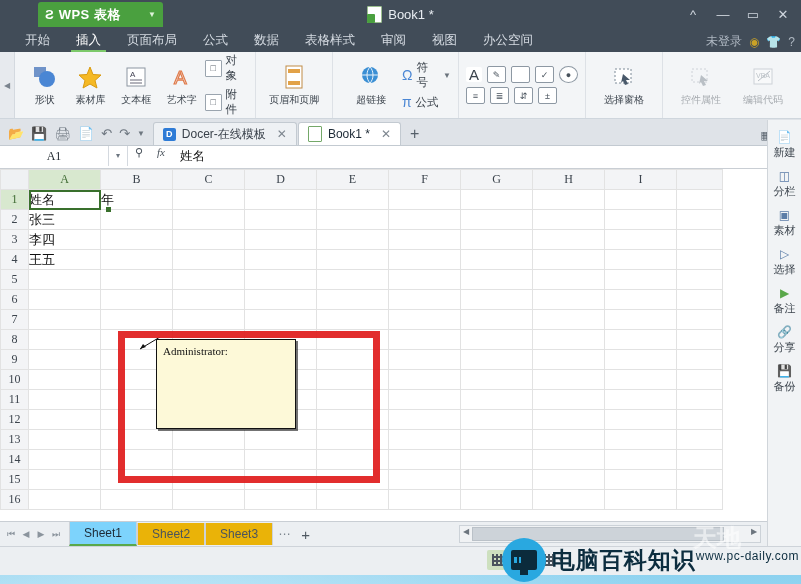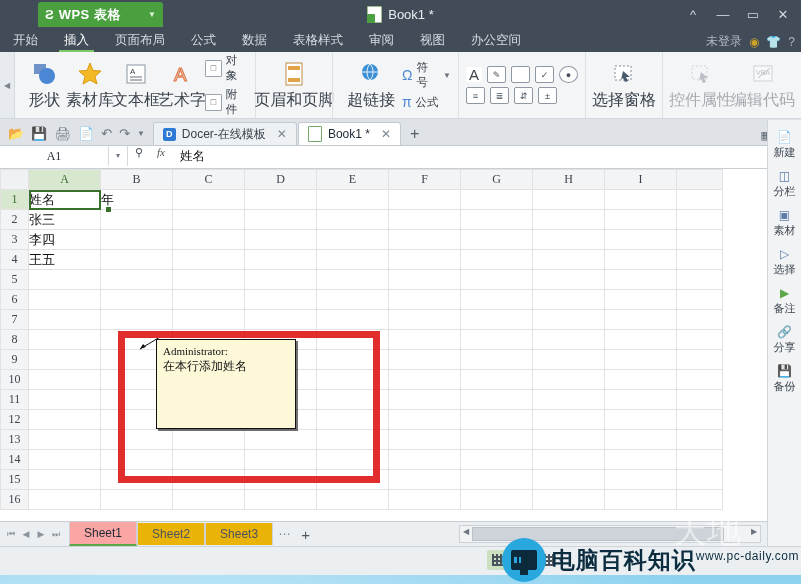--- a/index.html
+++ b/index.html
@@ -24,40 +24,40 @@
   .wps-tab .label{color:#fff;font-size:13px;font-weight:bold;letter-spacing:.5px;}
   .wps-tab .caret{color:#dff3da;font-size:8px;margin-left:auto;}
   .doc-title{position:absolute;left:0;right:0;top:0;height:28px;display:flex;align-items:center;
     justify-content:center;gap:6px;color:#e8edf2;font-size:13px;pointer-events:none;}
   .doc-title .xlicon{width:13px;height:15px;background:#fff;border:1px solid #9bbf8f;position:relative;border-radius:1px;}
   .doc-title .xlicon:after{content:"";position:absolute;left:-1px;bottom:-1px;width:8px;height:9px;background:#4aa03f;border-radius:1px;}
   .wbtns{position:absolute;right:4px;top:0;height:28px;display:flex;align-items:center;gap:2px;}
   .wbtn{width:28px;height:24px;display:flex;align-items:center;justify-content:center;color:#cfd6de;font-size:13px;}
 
   
-  .menubar{height:24px;background:#414c58;display:flex;align-items:flex-end;position:relative;}
+  .menubar{height:24px;background:#414c58;display:flex;align-items:flex-end;padding-left:12px;position:relative;}
   .mitem{color:#d6dce3;font-size:12.5px;padding:0 13px;height:23px;line-height:22px;position:relative;}
   .mitem.active{color:#ffffff;}
   .mitem.active:after{content:"";position:absolute;left:8px;right:8px;bottom:0;height:2px;background:#7cc96a;}
   .mright{position:absolute;right:6px;bottom:2px;display:flex;align-items:center;gap:7px;color:#aeb7c1;font-size:12px;}
   .mright .ic{font-size:12px;}
   .coin{color:#c9a227;}
   .shirt{color:#c9cfd6;}
 
   
   .ribbon{height:66px;background:#f3f5f7;border-bottom:1px solid #cfd6dd;position:relative;
     display:flex;align-items:stretch;}
   .ribbon-left-collapse{width:14px;background:#e7eaee;border-right:1px solid #d4d9df;
     display:flex;align-items:center;justify-content:center;color:#7b848e;font-size:8px;}
   .grp{display:flex;align-items:center;padding:0 7px;height:66px;box-sizing:border-box;}
   .grp + .grp{border-left:1px solid #dde1e6;}
   .bigbtn{display:flex;flex-direction:column;align-items:center;justify-content:center;
     width:46px;height:60px;gap:2px;}
   .bigbtn .gl{height:28px;display:flex;align-items:center;justify-content:center;}
-  .bigbtn .tx{font-size:16px;color:#3c444d;white-space:nowrap;text-align:right;}
+  .bigbtn .tx{font-size:10px;color:#3c444d;white-space:nowrap;text-align:right;}
   .bigbtn.wide{width:62px;}
   .stack{display:flex;flex-direction:column;justify-content:center;height:60px;gap:4px;}
   .srow{display:flex;align-items:center;gap:4px;font-size:11.5px;color:#3c444d;}
   .sq{width:15px;height:15px;border:1px solid #9aa4ae;background:#fff;border-radius:1px;
     display:flex;align-items:center;justify-content:center;font-size:9px;color:#5a636c;}
   .ctlrow{display:flex;align-items:center;gap:5px;}
   .ctl{width:17px;height:15px;border:1px solid #8d98a3;border-radius:2px;background:#fff;
     display:flex;align-items:center;justify-content:center;font-size:9px;color:#48525c;}
   .ctlA{border:none;font-size:15px;color:#3c444d;width:16px;}
   .dim{opacity:.42;}
@@ -119,21 +119,21 @@
   .vsb .thumb{position:absolute;top:16px;left:1px;width:12px;height:54px;background:#cdd3d9;border:1px solid #b9c0c7;border-radius:1px;}
   .vsb .btm{position:absolute;bottom:0;left:0;right:0;}
 
   
   .sheetbar{height:24px;background:#eceff2;border-top:1px solid #c9ced4;display:flex;align-items:center;
     padding-left:4px;position:relative;}
   .navbtns{display:flex;gap:1px;padding-right:6px;color:#8b949d;font-size:9px;}
   .navbtns span{width:14px;text-align:center;}
   .stab{height:22px;padding:0 14px;font-size:12px;color:#4b545d;display:flex;align-items:center;
     background:#eab308;border-left:1px solid #cdd2d8;border-right:1px solid #cdd2d8;}
-  .stab.active{background:#fca5a5;color:#1d2a36;border-bottom:2px solid #5aa84a;}
+  .stab.active{background:#7dd3fc;color:#1d2a36;border-bottom:2px solid #5aa84a;}
   .sdots{color:#7c858e;font-size:12px;padding:0 5px;}
   .splus{color:#4f5962;font-size:15px;padding:0 6px;}
   .hsb{position:absolute;right:40px;top:3px;width:300px;height:16px;background:#f0f2f4;border:1px solid #ccd2d8;}
   .hsb .th{position:absolute;left:12px;top:1px;width:250px;height:12px;background:#cdd3d9;border:1px solid #bac1c8;}
   .hsb .a{position:absolute;width:12px;text-align:center;color:#6c757e;font-size:8px;top:1px;}
 
   
   .statusbar{height:28px;background:#eceff2;border-top:1px solid #ced3d9;display:flex;align-items:center;
     position:relative;}
   .viewbtns{position:absolute;left:487px;top:3px;display:flex;align-items:center;gap:2px;}
@@ -154,21 +154,21 @@
   
   .wm{position:absolute;right:2px;bottom:2px;display:flex;align-items:center;gap:6px;}
   .wm-circle{width:44px;height:44px;border-radius:50%;background:#29a8e0;display:flex;align-items:center;justify-content:center;}
   .wm-mon{width:26px;height:20px;background:#0b2b3c;border-radius:2px;position:relative;}
   .wm-mon:after{content:"";position:absolute;left:9px;bottom:-5px;width:8px;height:5px;background:#0b2b3c;}
   .wm-wave{position:absolute;left:3px;top:7px;width:20px;height:6px;
      background:linear-gradient(90deg,#29a8e0 0 3px,transparent 3px 5px,#29a8e0 5px 7px,transparent 7px 20px);}
   .wm-txt{display:flex;flex-direction:row;}
   .wm-big{font-size:23px;font-weight:bold;color:#0c2d3f;letter-spacing:1px;line-height:1;}
   .wm-small{font-size:12px;color:#0c2d3f;letter-spacing:.5px;}
-  .wm-ghost{position:absolute;right:60px;bottom:30px;font-size:34px;color:rgba(255,255,255,.55);font-weight:normal;}
+  .wm-ghost{position:absolute;right:60px;bottom:30px;font-size:24px;color:rgba(255,255,255,.55);font-weight:bold;}
 </style>
 </head>
 <body>
 
 <div class="desktop-gloss"></div>
 
 <div class="window">
 
   <div class="titlebar">
     <div class="wps-tab">
@@ -607,21 +607,20 @@
       </table>
 
     <div class="selhandle" style="left:106px;top:38px;"></div>
 
     <svg class="comment-leader" viewBox="0 0 20 14">
       <line x1="0" y1="12" x2="20" y2="0" stroke="#111"></line>
       <polygon points="0,12 6,10 3,7" fill="#111"></polygon>
     </svg>
     <div class="comment">
       <div class="ln1">Administrator:</div>
-      <div class="ln2">在本行添加姓名</div>
     </div>
 
     <div class="red-marker"></div>
 
     <div class="vsb">
       <div class="btn">▲</div>
       <div class="thumb"></div>
       <div class="btn btm">▼</div>
     </div>
   </div>

